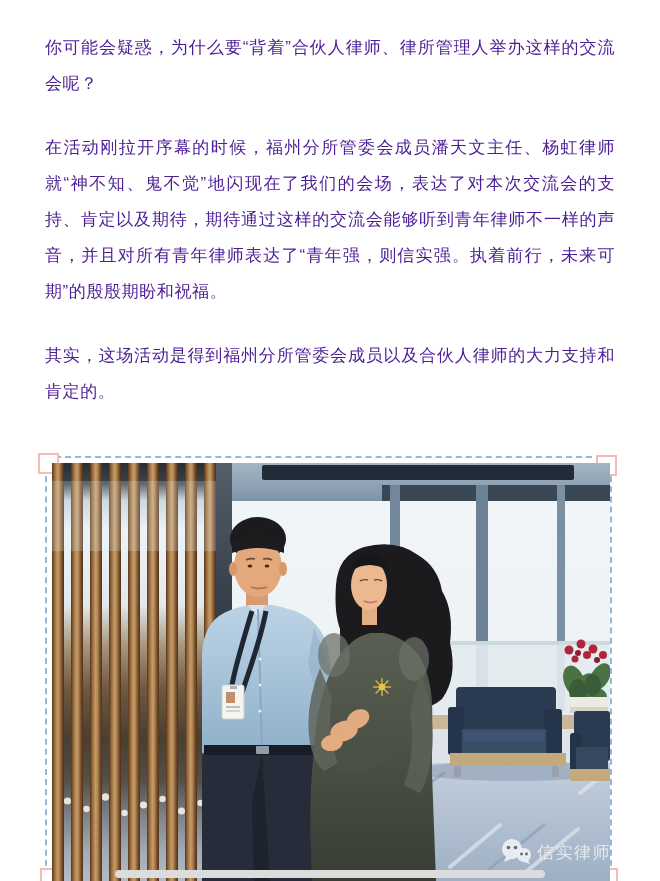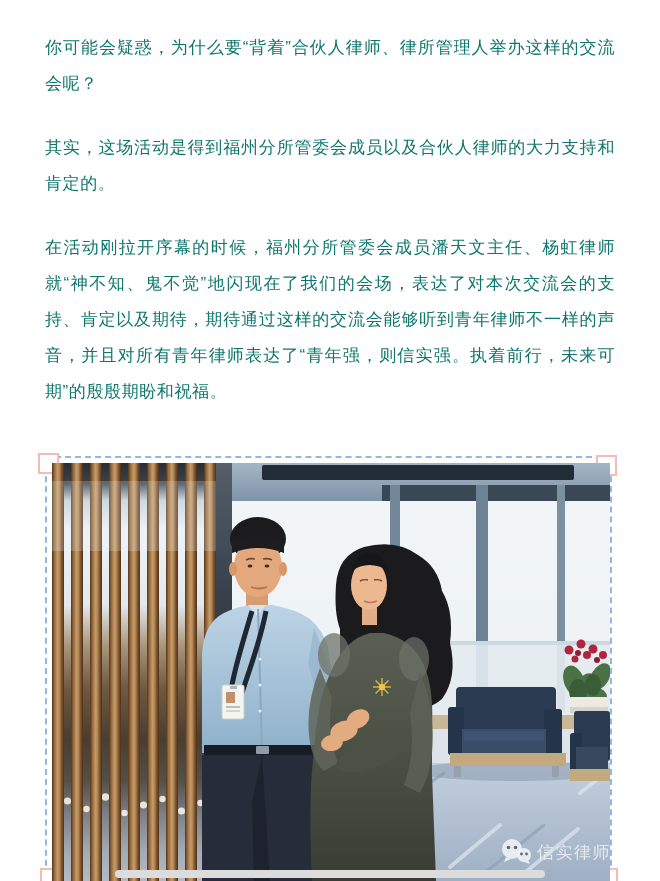--- a/index.html
+++ b/index.html
@@ -5,21 +5,21 @@
   html,body{margin:0;padding:0;}
   body{
     width:660px;height:881px;background:#ffffff;overflow:hidden;
     font-family:"Liberation Sans","DejaVu Sans",sans-serif;
     position:relative;
   }
   .article-text{padding:30px 45px 0 45px;}
   .article-text p{
     margin:0 0 28px 0;
     font-size:17px;line-height:36px;letter-spacing:.6px;
-    color:#0f766e;text-align:justify;
+    color:#4c1d95;text-align:justify;
   }
   .article-text p:last-child{margin-bottom:0;}
   .figure-wrap{
     position:relative;width:580px;height:438px;
     margin:43px 0 0 38px;
   }
   .dashed-frame{
     position:absolute;left:7px;top:3px;width:563px;height:426px;
     border:2px dashed #93b7de;
   }
@@ -38,22 +38,22 @@
   .scroll-indicator{
     position:absolute;left:115px;bottom:3px;width:430px;height:8px;
     border-radius:4px;background:#dcdcdc;
   }
 </style>
 </head>
 <body>
 
 <div class="article-text">
   <p>你可能会疑惑，为什么要“背着”合伙人律师、律所管理人举办这样的交流会呢？</p>
+  <p>在活动刚拉开序幕的时候，福州分所管委会成员潘天文主任、杨虹律师就“神不知、鬼不觉”地闪现在了我们的会场，表达了对本次交流会的支持、肯定以及期待，期待通过这样的交流会能够听到青年律师不一样的声音，并且对所有青年律师表达了“青年强，则信实强。执着前行，未来可期”的殷殷期盼和祝福。</p>
   <p>其实，这场活动是得到福州分所管委会成员以及合伙人律师的大力支持和肯定的。</p>
-  <p>在活动刚拉开序幕的时候，福州分所管委会成员潘天文主任、杨虹律师就“神不知、鬼不觉”地闪现在了我们的会场，表达了对本次交流会的支持、肯定以及期待，期待通过这样的交流会能够听到青年律师不一样的声音，并且对所有青年律师表达了“青年强，则信实强。执着前行，未来可期”的殷殷期盼和祝福。</p>
 </div>
 
 <div class="figure-wrap">
   <div class="dashed-frame"></div>
   <div class="corner-square corner-tl"></div>
   <div class="corner-square corner-tr"></div>
   <div class="corner-square corner-bl"></div>
   <div class="corner-square corner-br"></div>
 
   <svg class="photo" viewBox="0 0 558 418" role="img">

